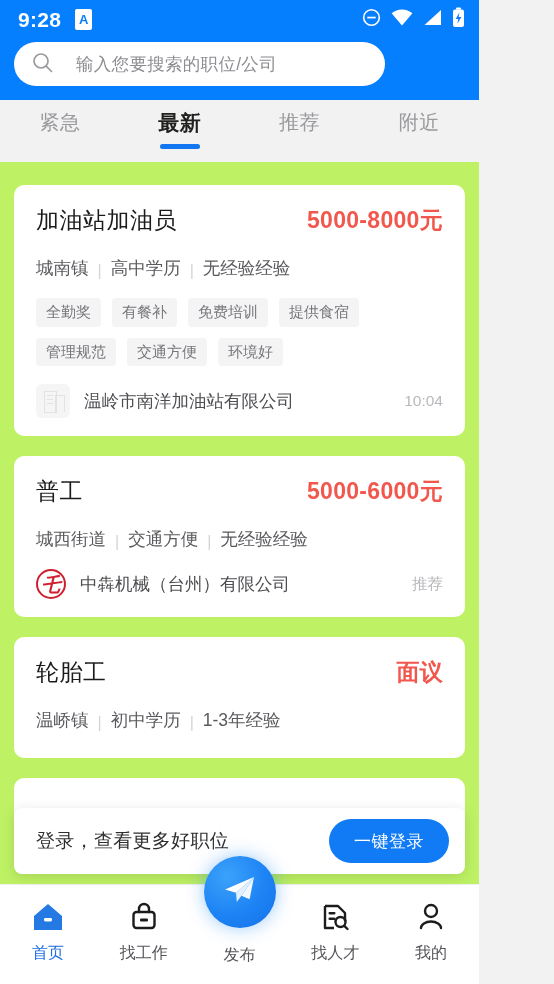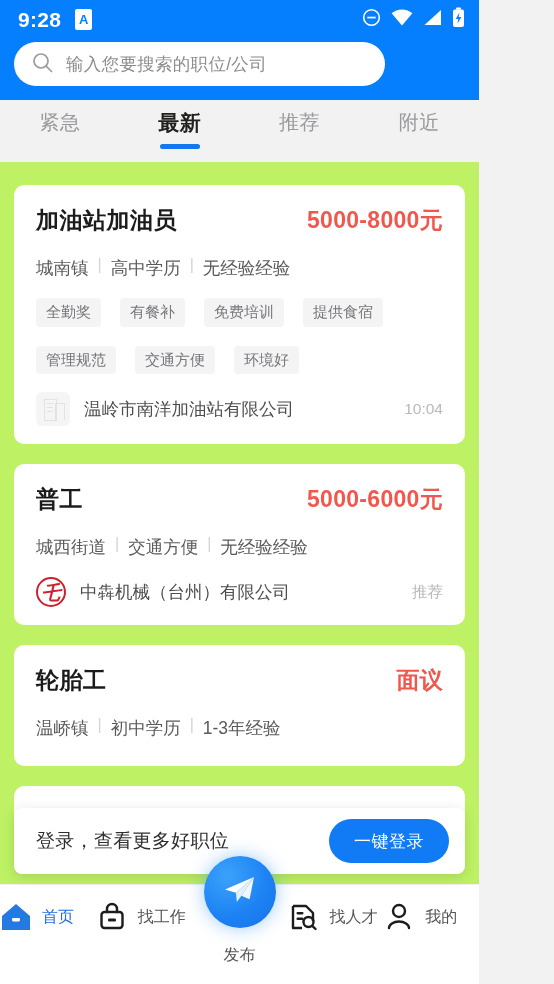--- a/index.html
+++ b/index.html
@@ -54,21 +54,21 @@
     gap: 10px;
   }
   .searchwrap { padding: 4px 14px 0 14px; }
   .searchbar {
     background: #fff;
     border-radius: 24px;
     height: 44px;
     display: flex;
     align-items: center;
     padding: 0 18px;
-    gap: 13px;
+    gap: 23px;
     width: 371px;
   }
   .search-ph {
     font-size: 17.5px;
     color: #8d8d92;
     letter-spacing: .3px;
   }
 
   
   .tabs {
@@ -114,47 +114,47 @@
     padding: 20px 22px 18px 22px;
     margin-bottom: 20px;
   }
   .job-head {
     display: flex;
     align-items: baseline;
     justify-content: space-between;
   }
   .job-title {
     font-size: 23px;
-    font-weight: bold;
+    font-weight: normal;
     color: #1b1b1b;
     letter-spacing: .5px;
   }
   .job-salary {
     font-size: 23px;
     font-weight: bold;
     color: #f2574d;
     letter-spacing: .3px;
   }
   .job-meta {
     margin-top: 20px;
     display: flex;
-    align-items: flex-start;
+    align-items: flex-end;
     font-size: 17.5px;
     color: #5a5a5e;
   }
   .job-meta .sep {
     color: #d4d4d6;
     margin: 0 9px;
     font-size: 16px;
   }
   .tagrow {
     margin-top: 18px;
     display: flex;
     flex-wrap: wrap;
-    gap: 19px;
+    gap: 11px;
   }
   .tag {
     background: #f4f4f5;
     color: #76767b;
     font-size: 15px;
     border-radius: 4px;
     padding: 6px 10px;
     line-height: 1.1;
   }
   .company-row {
@@ -253,21 +253,21 @@
     background: #fff;
     display: flex;
     align-items: flex-start;
     padding-top: 16px;
     z-index: 15;
     border-top: 1px solid #f0f0f0;
   }
   .navitem {
     flex: 1;
     display: flex;
-    flex-direction: row;
+    flex-direction: column;
     align-items: center;
     gap: 10px;
   }
   .nav-label {
     font-size: 16px;
     color: #54545a;
   }
   .navitem.active .nav-label { color: #1f6fe0; }
   .nav-icon { height: 32px; display: flex; align-items: center; justify-content: center; }
 

